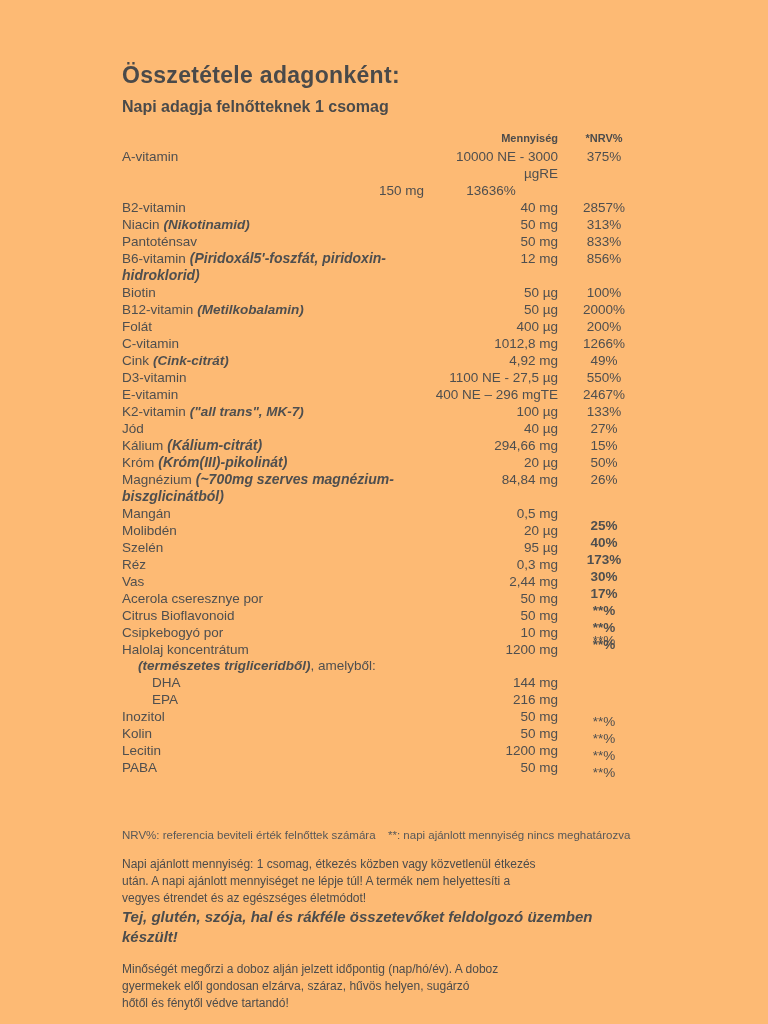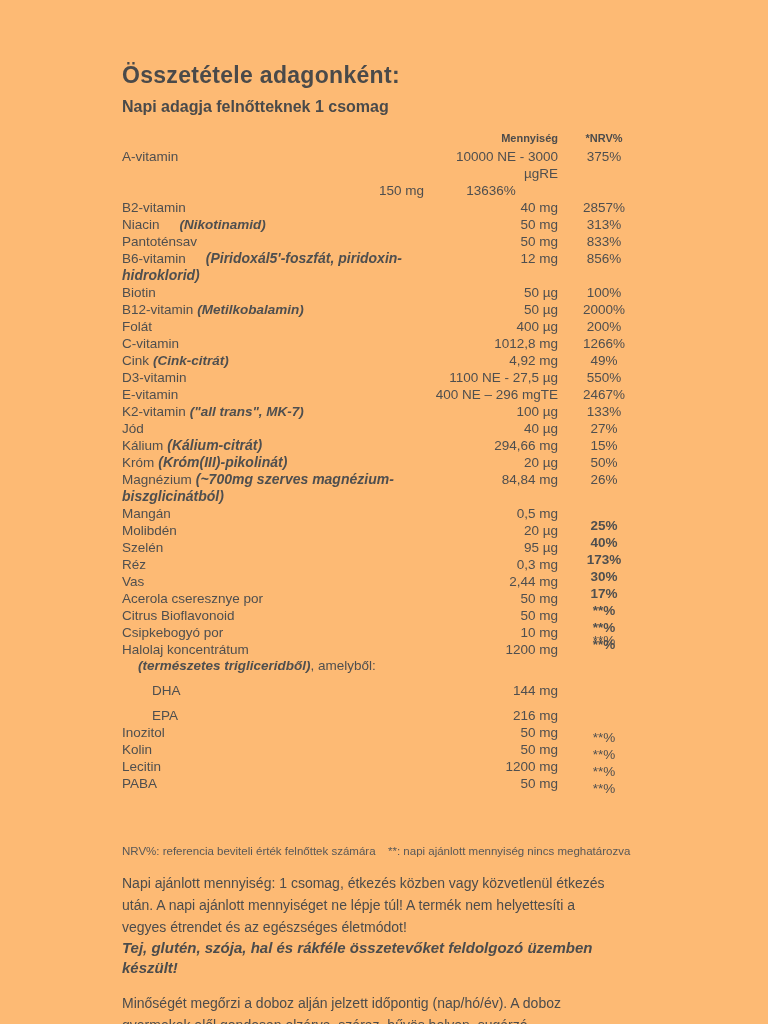--- a/index.html
+++ b/index.html
@@ -28,31 +28,31 @@
   }
   .thead{font-size:11px;font-weight:bold;line-height:19px;}
   .trow{font-size:13.5px;line-height:17px;min-height:17px;color:#4f4f4f;}
   .c-amount{text-align:right;}
   .c-nrv{text-align:center;position:relative;}
   .c-nrv.down{top:12px;font-weight:bold;}
   .c-nrv.down-sm{top:5px;}
   .c-nrv.up{top:-9px;}
   .sub{font-style:italic;font-weight:bold;}
   .sub.small{font-size:14px;}
-  .sub.gap{margin-left:20px;}
-  .lbl-indent{padding-left:30px;margin-top:8px;}
+  .sub.gap{margin-left:4px;}
+  .lbl-indent{padding-left:30px;}
   .line2{font-size:13.5px;line-height:16px;}
   .line2 .it{font-style:italic;font-weight:bold;margin-left:16px;}
   .footnotes{
     margin-top:53px;display:flex;
     font-size:11.5px;color:#585858;
   }
   .footnotes .fn-left{width:266px;}
   .para{
-    margin-top:15px;font-size:14px;line-height:22px;color:#4c4c4c;
+    margin-top:15px;font-size:12px;line-height:17px;color:#4c4c4c;
     white-space:pre-line;
   }
   .allergen{
     font-size:15px;line-height:19.5px;font-weight:bold;font-style:italic;color:#4c4c4c;
   }
 </style>
 </head>
 <body>
 
 <div class="page">

